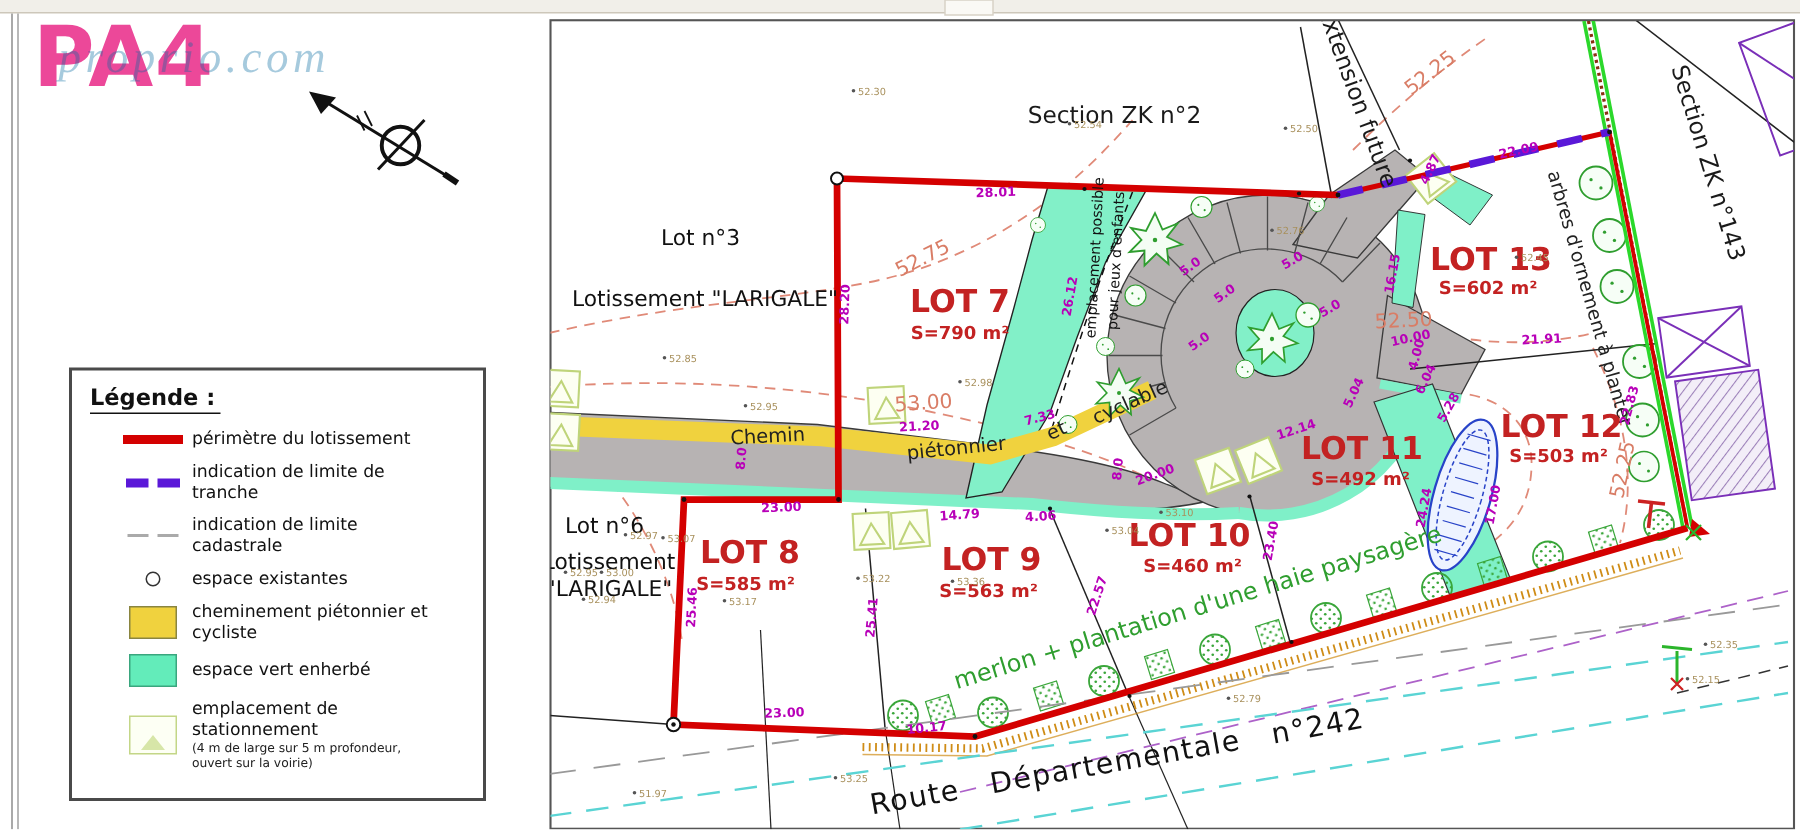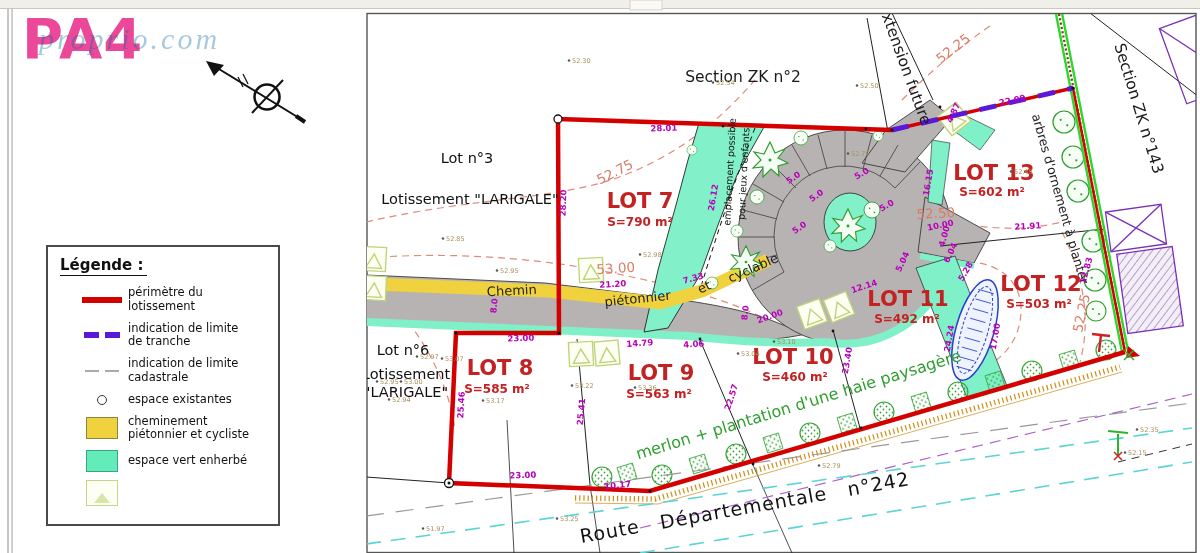--- a/index.html
+++ b/index.html
@@ -5,21 +5,21 @@
   html,body{margin:0;padding:0;background:#fff;width:1200px;height:553px;overflow:hidden;
     font-family:"DejaVu Sans",sans-serif;}
   #stage{position:relative;width:1200px;height:553px;background:#fff;}
   svg{position:absolute;left:0;top:0;}
   
   #pa4{position:absolute;left:22px;top:6px;font-size:56px;font-weight:bold;color:#ec4899;
     letter-spacing:1px;z-index:3;}
   #wm{position:absolute;left:39px;top:22px;font-family:"Liberation Serif",serif;font-style:italic;
     font-size:30px;letter-spacing:3px;color:#0369a1;opacity:.35;z-index:4;white-space:nowrap;}
   
-  #legend{position:absolute;left:46px;top:245px;width:234px;box-sizing:border-box;
+  #legend{position:absolute;left:46px;top:245px;width:278px;box-sizing:border-box;
     border:2px solid #4a4a4a;background:#fff;padding:8px 10px 10px 12px;z-index:3;}
   #legend .title{font-size:15px;font-weight:600;color:#111;border-bottom:1.5px solid #111;
     display:inline-block;padding:0 4px 1px 0;margin-bottom:2px;}
   .lg-row{display:flex;align-items:center;margin:8px 16px;}
   .lg-sw{flex:0 0 52px;display:flex;justify-content:center;align-items:center;}
   .lg-tx{font-size:11.5px;color:#111;line-height:1.2;}
   .lg-note{font-size:8.2px;color:#222;}
   .sw-line{width:40px;height:6px;background:#d40000;}
   .sw-dash{width:15px;height:6px;background:#5a18d8;display:inline-block;margin:0 3px;}
   .sw-dash2{width:14px;height:2px;background:#aaa;display:inline-block;margin:0 3px;}
@@ -459,16 +459,20 @@
           <div class="sw-box bg-teal"></div>
         </div>
     <div class="lg-tx">espace vert enherbé</div>
   </div>
   <div class="lg-row">
     <div class="lg-sw">
           <div class="sw-park">
             <div class="sw-tri"></div>
           </div>
         </div>
+    <div class="lg-tx">
+      <div>emplacement de stationnement</div>
+      <div class="lg-note">(4 m de large sur 5 m profondeur, ouvert sur la voirie)</div>
+    </div>
   </div>
 </div>
 
 </div>
 
 </body></html>

